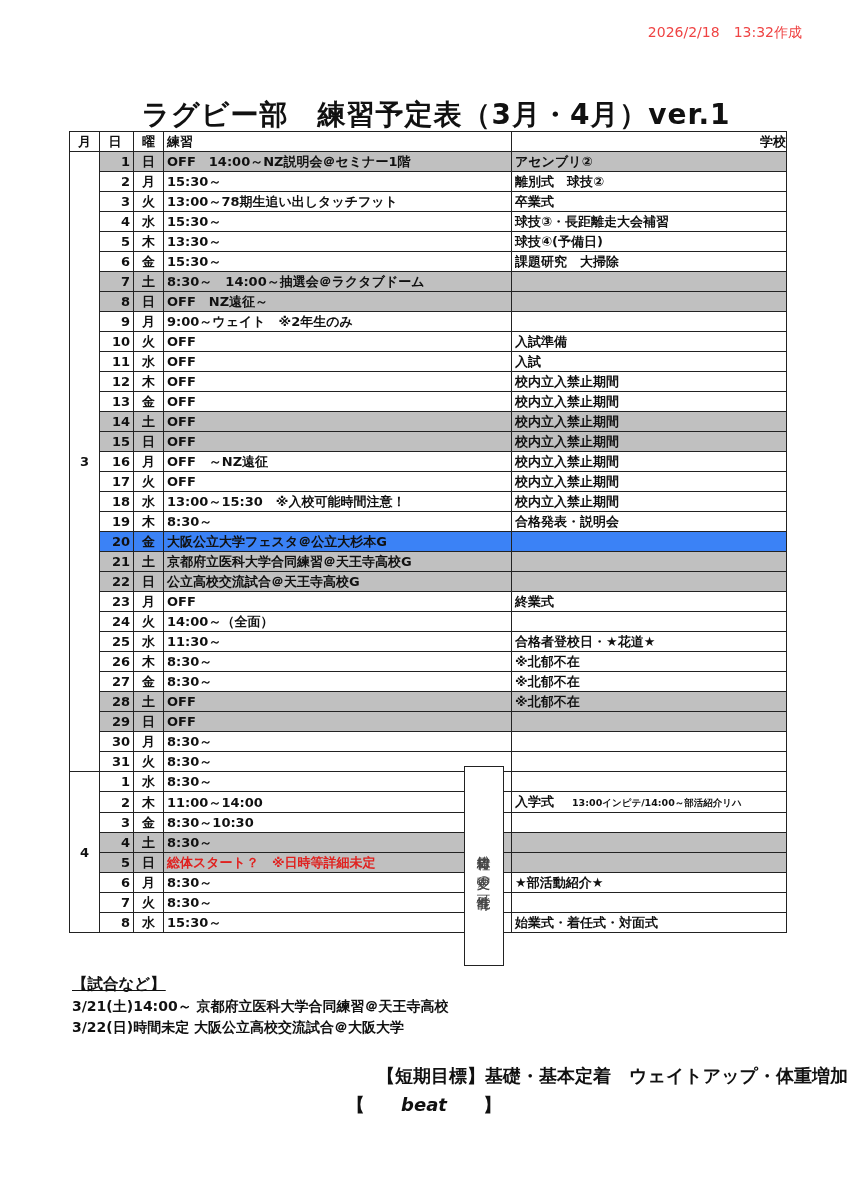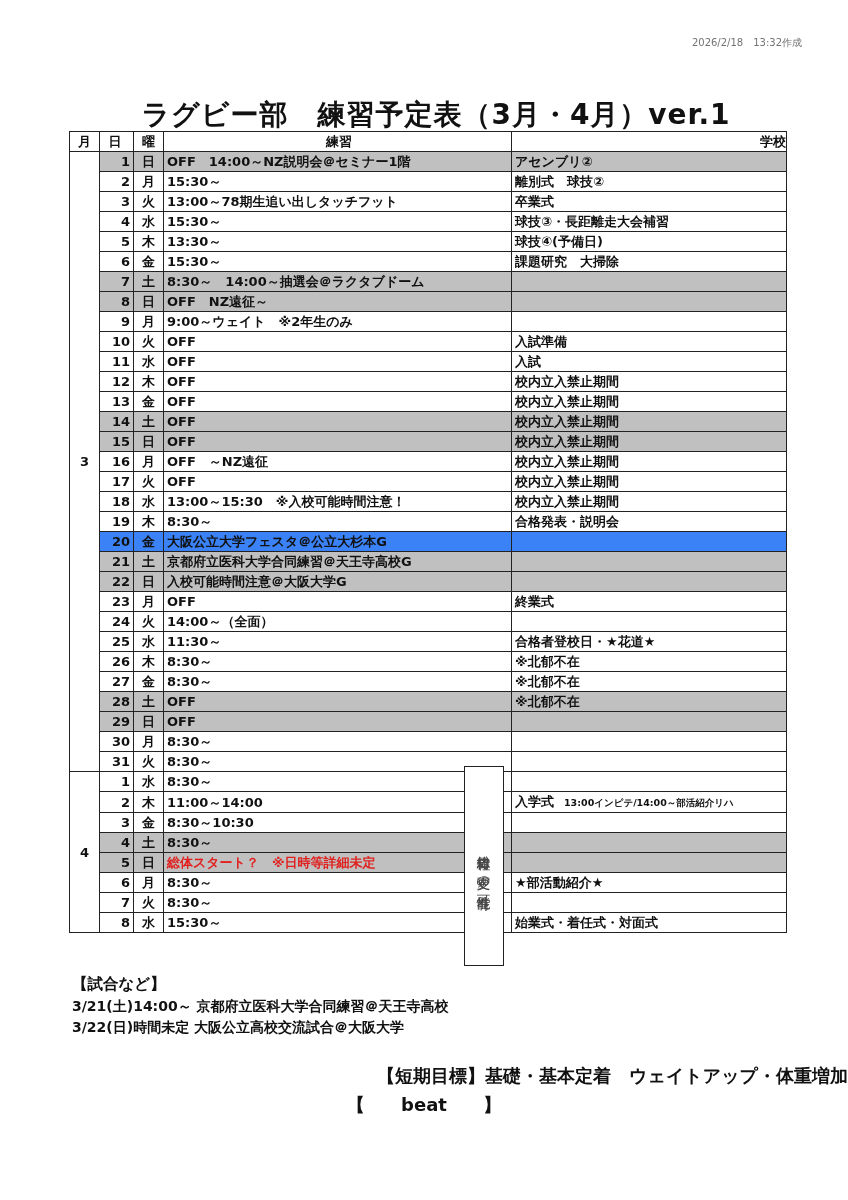--- a/index.html
+++ b/index.html
@@ -1,59 +1,59 @@
 <!DOCTYPE html>
 <html><head>
 <meta charset="utf-8">
 <style>
   html, body { margin: 0; padding: 0; background: #ffffff; }
   body { width: 848px; height: 1200px; position: relative; overflow: hidden;
          font-family: "DejaVu Sans", sans-serif; color: #111; }
-  .created { position: absolute; top: 36px; right: 46px; font-size: 10px; color: #737373; }
+  .created { position: absolute; top: 24px; right: 46px; font-size: 14px; color: #ef4444; }
   .title { position: absolute; top: 96px; left: 0; width: 848px; text-align: center;
            font-size: 28px; font-weight: bold; letter-spacing: 1px; padding-left: 12px; }
   .sched { position: absolute; left: 69px; top: 131px; border-collapse: collapse;
            table-layout: fixed; width: 709px; }
   .sched td, .sched th { border: 1.5px solid #222; padding: 0; height: 19px;
            font-size: 13px; font-weight: bold; line-height: 19px; white-space: nowrap; overflow: hidden; }
   .sched th { font-weight: bold; text-align: center; background: #fff; height: 18px; }
   .c-m { width: 29px; text-align: center; background: #fff; }
   .c-d { width: 30px; text-align: right; padding-right: 3px !important; }
   .c-w { width: 29px; text-align: center; }
   .c-p { width: 344px; padding-left: 3px !important; }
   .c-s { width: 271px; padding-left: 3px !important; }
   tr.gray td.g { background: #c0c0c0; }
   tr.orange td.g { background: #3b82f6; }
   .red { color: #e0211f; }
-  .small { font-size: 9.5px; font-weight: bold; margin-left: 10px; }
+  .small { font-size: 9.5px; font-weight: bold; margin-left: 18px; }
   .note-box { position: absolute; left: 464px; top: 766px; width: 38px; height: 198px;
               border: 1.5px solid #222; background: #fff; writing-mode: vertical-rl;
               text-orientation: upright; font-size: 13.5px; color: #444; display: flex;
               align-items: center; justify-content: center; letter-spacing: 1px; }
   .matches { position: absolute; left: 72px; top: 974px; font-size: 14px; font-weight: bold; line-height: 21.5px; }
-  .matches .mh { font-size: 15.5px; margin-left: 0px; }
+  .matches .mh { font-size: 15.5px; margin-left: 0px; text-decoration: underline; }
   .goal { position: absolute; top: 1064px; left: 0; width: 848px; text-align: right;
           font-size: 18px; font-weight: bold; }
   .beat { position: absolute; top: 1093px; left: 0; width: 848px; text-align: center;
           font-size: 18px; font-weight: bold; word-spacing: 0; }
   .beat span { display: inline-block; }
 </style>
 </head>
 <body>
 
 <div class="created">2026/2/18　13:32作成</div>
 <div class="title">ラグビー部　練習予定表（3月・4月）ver.1</div>
 
 <table class="sched">
   <thead>
     <tr>
       <th class="c-m">月</th>
       <th class="c-d" style="text-align:center;padding-right:0">日</th>
       <th class="c-w">曜</th>
-      <th class="c-p" style="text-align:center;padding-left:0">練習</th>
+      <th class="c-p" style="text-align:left;padding-left:0">練習</th>
       <th class="c-s" style="text-align:right;padding-left:0">学校</th>
     </tr>
   </thead>
   <tbody id="tbody">
       <tr class="gray">
         <td class="c-m" rowspan="31">3</td>
         <td class="c-d g">1</td>
         <td class="c-w g">日</td>
         <td class="c-p g"><span>OFF　14:00～NZ説明会＠セミナー1階</span></td>
         <td class="c-s g"><span>アセンブリ②</span></td>
@@ -174,21 +174,21 @@
       </tr>
       <tr class="gray">
         <td class="c-d g">21</td>
         <td class="c-w g">土</td>
         <td class="c-p g"><span>京都府立医科大学合同練習＠天王寺高校G</span></td>
         <td class="c-s g"><span></span></td>
       </tr>
       <tr class="gray">
         <td class="c-d g">22</td>
         <td class="c-w g">日</td>
-        <td class="c-p g"><span>入校可能時間注意＠大阪大学G</span></td>
+        <td class="c-p g"><span>公立高校交流試合＠天王寺高校G</span></td>
         <td class="c-s g"><span></span></td>
       </tr>
       <tr>
         <td class="c-d g">23</td>
         <td class="c-w g">月</td>
         <td class="c-p g"><span>OFF</span></td>
         <td class="c-s g"><span>終業式</span></td>
       </tr>
       <tr>
         <td class="c-d g">24</td>
@@ -294,15 +294,15 @@
 
 <div class="matches">
   <div class="mh">【試合など】</div>
   <div>3/21(土)14:00～ 京都府立医科大学合同練習＠天王寺高校</div>
   <div>3/22(日)時間未定 大阪公立高校交流試合＠大阪大学</div>
 </div>
 
 <div class="goal">【短期目標】基礎・基本定着　ウェイトアップ・体重増加</div>
 <div class="beat">
   <span>【</span>
-  <span style="margin:0 30px 0 30px;">beat</span>
+  <span style="margin:0 30px 0 30px;font-style:italic;">beat</span>
   <span>】</span>
 </div>
 
 </body></html>

